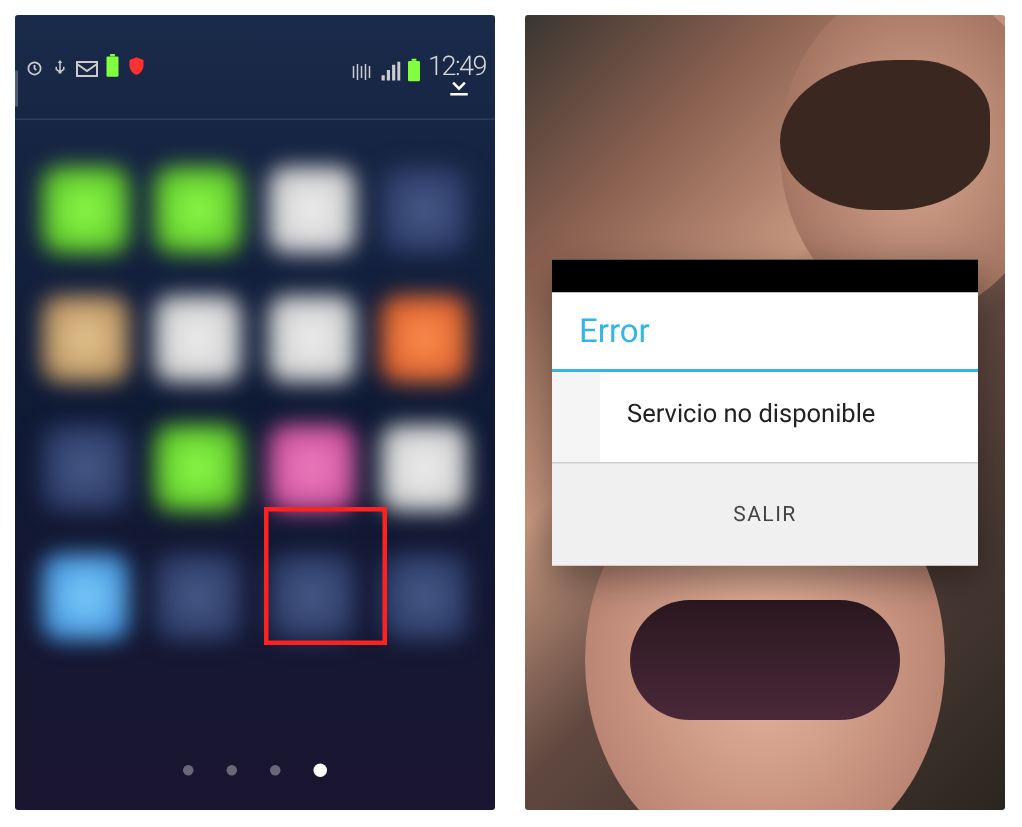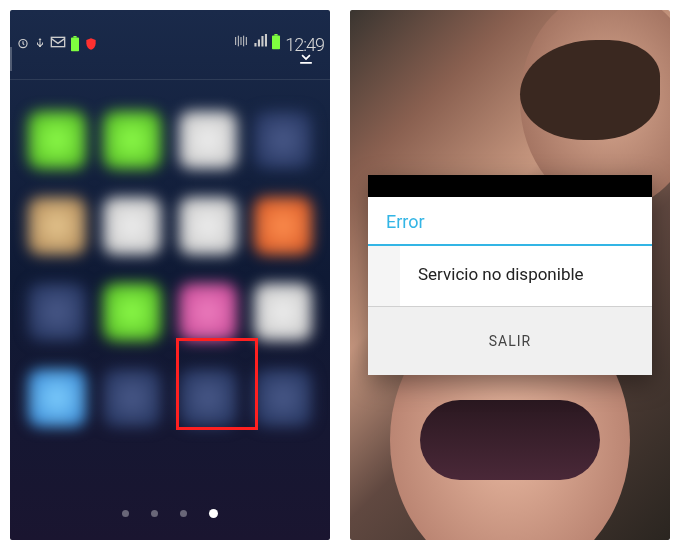--- a/index.html
+++ b/index.html
@@ -27,21 +27,21 @@
       height: 28px;
       display: flex;
       justify-content: space-between;
       align-items: center;
       padding: 0 6px;
       color: #fff;
       font-size: 12px;
     }
     .status-left, .status-right {
       display: flex;
-      align-items: flex-start;
+      align-items: flex-end;
       gap: 4px;
       margin-top: 40px;
     }
     .status-icon {
       display: inline-flex;
       align-items: center;
     }
     .battery-green { color: #7fff3f; }
     .shield-red { color: #ff3030; }
     .clock {
@@ -165,21 +165,21 @@
       box-shadow: 0 8px 24px rgba(0,0,0,0.4);
       z-index: 10;
     }
     .dialog-black-bar {
       height: 22px;
       background: #000;
     }
     .dialog-title {
       padding: 14px 18px 12px;
       color: #33b5e5;
-      font-size: 18px;
+      font-size: 22px;
       font-weight: 400;
       border-bottom: 2px solid #33b5e5;
       background: #fff;
     }
     .dialog-message {
       padding: 18px 18px 22px;
       color: #222;
       font-size: 17px;
       background: #fff;
       margin-left: 32px;

